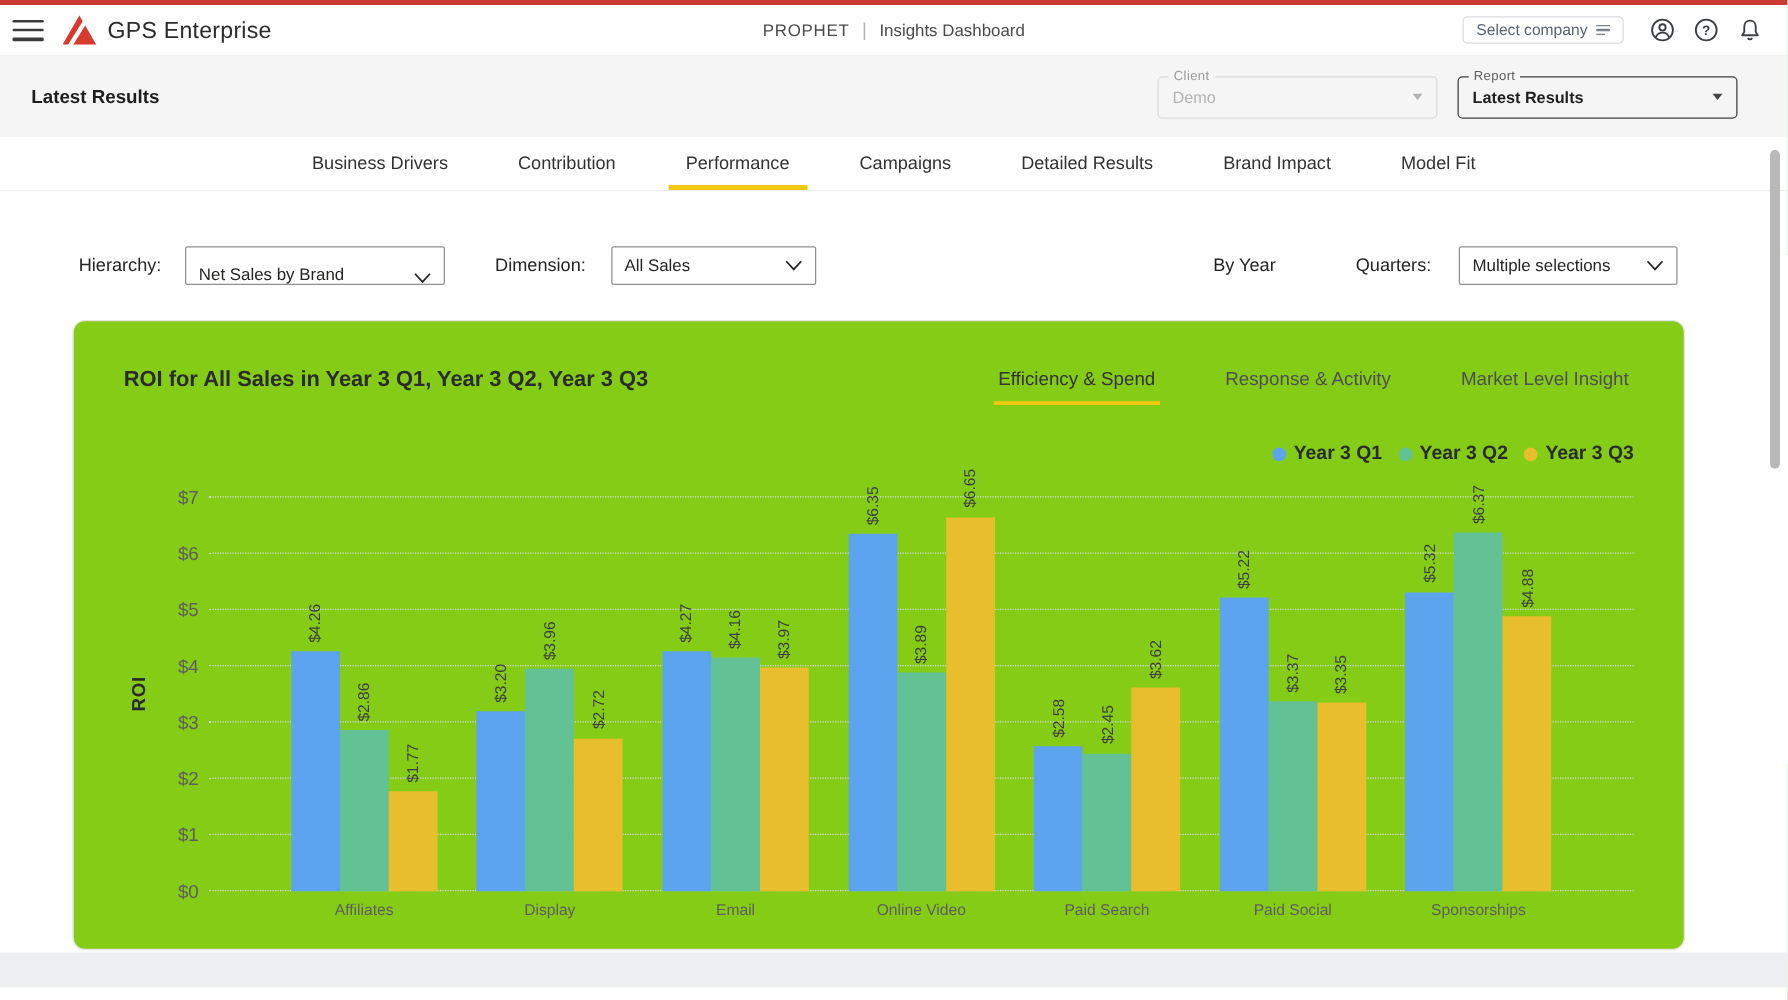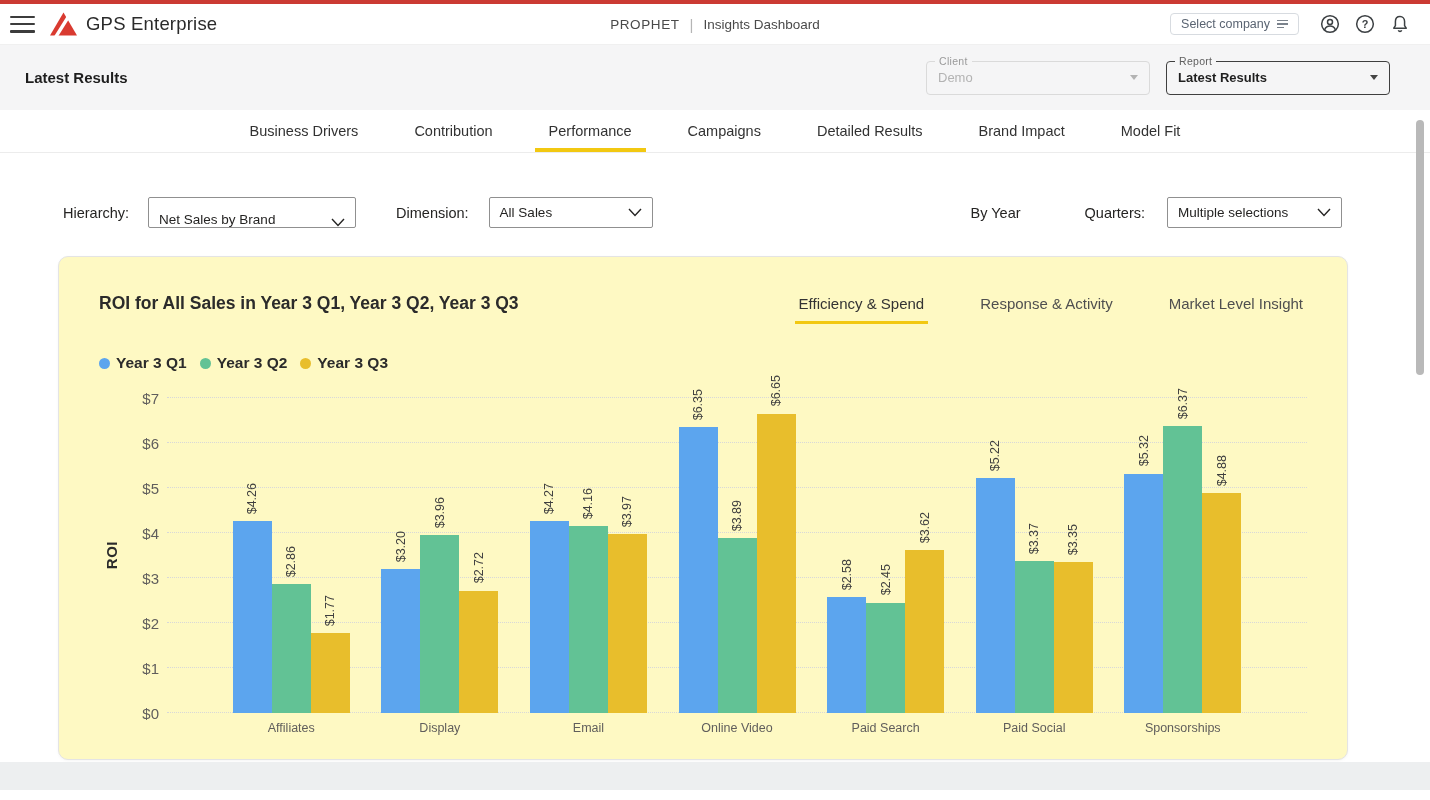--- a/index.html
+++ b/index.html
@@ -65,31 +65,31 @@
     cursor:pointer; }
   .slicer svg { margin-left:auto; }
   .sl-hierarchy { width:208px; margin-left:19px;align-items:flex-end; }
   .sl-dimension { width:164px; margin-left:20px; }
   .sl-quarters  { width:175px; margin-left:22px; }
   .lbl-dimension { margin-left:40px; }
   .by-year { margin-left:auto; font-size:14.5px; color:#252423; cursor:pointer; }
   .lbl-quarters { margin-left:64px; }
 
   
-  .card { margin:28px 82px 0 58px; background:#fef9c3; border:1px solid #e4e4e4;
+  .card { margin:28px 82px 0 58px; background:#84cc16; border:1px solid #e4e4e4;
     border-radius:10px; box-shadow:0 1px 3px rgba(0,0,0,.04);
     padding:36px 40px 24px; }
   .card-head { display:flex; justify-content:space-between; align-items:flex-start; }
   .card-title { font-size:17.5px; font-weight:bold; color:#2b2b2b; }
   .subtabs { display:flex; }
   .subtab { font-size:15px; color:#4f4f4f; margin-left:48px; padding:2px 4px 9px;
     border-bottom:3px solid transparent; cursor:pointer; white-space:nowrap; }
   .subtab.active { border-bottom-color:#F2C811; color:#333; }
 
-  .legend { display:flex; justify-content:flex-start; align-items:center; gap:13px;
+  .legend { display:flex; justify-content:flex-end; align-items:center; gap:13px;
     margin:30px 0 26px; }
   .legend-item { display:flex; align-items:center; gap:6px; cursor:pointer; }
   .legend-dot { width:11px; height:11px; border-radius:50%; }
   .legend-label { font-size:15.5px; font-weight:bold; color:#2b2b2b; }
 
   .chart { display:flex; }
   .ylabel-wrap { width:24px; height:315px; display:flex; align-items:center;
     justify-content:center; }
   .ylabel { writing-mode:vertical-rl; transform:rotate(180deg); font-size:15px;
     font-weight:bold; color:#2b2b2b; letter-spacing:.5px; }

